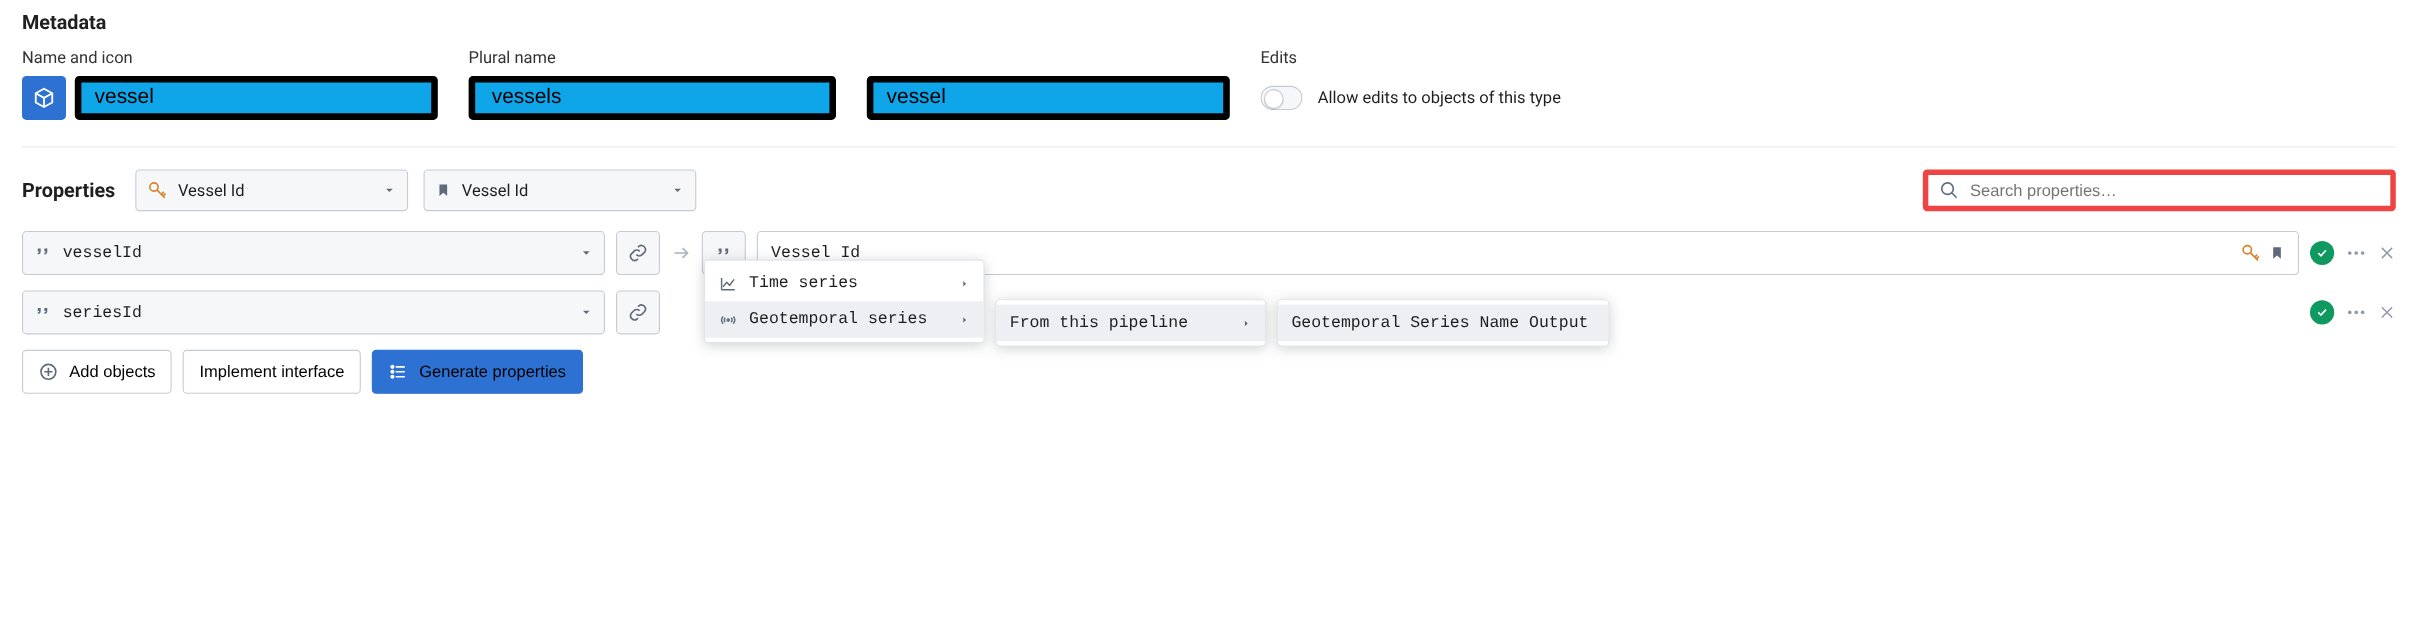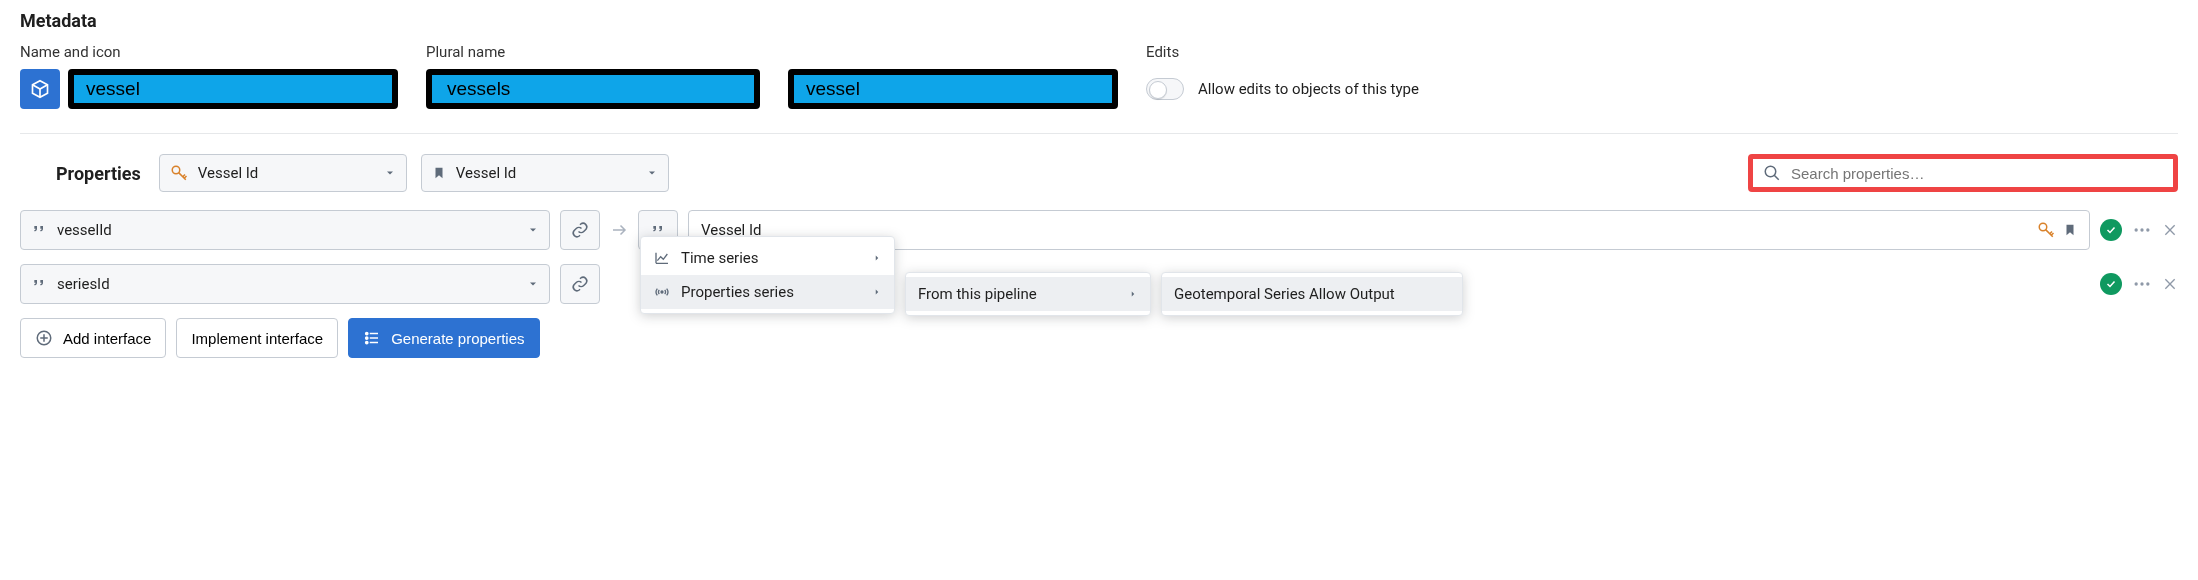--- a/index.html
+++ b/index.html
@@ -75,21 +75,21 @@
     box-shadow: 0 1px 1px rgba(0,0,0,0.1);
   }
 
   
   .props-header {
     display: flex;
     align-items: center;
     gap: 14px;
     margin-bottom: 18px;
   }
-  .props-title { font-weight: 700; font-size: 18px; margin-right: 4px; margin-left: 36px; }
+  .props-title { font-weight: 700; font-size: 18px; margin-right: 4px; }
 
   .select-pill {
     display: flex; align-items: center;
     height: 38px;
     border: 1px solid #c5cbd3;
     border-radius: 4px;
     background: #f6f7f9;
     padding: 0 10px;
     gap: 10px;
     font-size: 15px;
@@ -111,21 +111,21 @@
     background: #fff;
   }
   .search-wrap input {
     border: none; outline: none;
     flex: 1; font-size: 15px;
     margin-left: 8px;
     background: transparent;
   }
 
   
-  .prop-rows { position: relative; }
+  .prop-rows { position: relative; font-family: Liberation Mono, monospace; }
   .prop-row {
     display: flex;
     align-items: center;
     gap: 10px;
     margin-bottom: 14px;
   }
   .prop-col .select-pill { width: 530px; background: #f6f7f9; }
   .quote-icon { color: #5f6b7a; font-weight: 700; }
 
   .link-btn {
@@ -173,21 +173,21 @@
     background: #fff;
     padding: 0 14px;
     gap: 10px;
     font-size: 15px;
     cursor: pointer;
   }
   .bp-btn .ic { color: #5f6b7a; }
   .bp-btn.primary {
     background: #2d72d2;
     border-color: #2d72d2;
-    color: #ffffff;
+    color: #000000;
     text-align: center;
   }
   .bp-btn.primary .ic { color: #fff; }
 
   
   .menu-layer {
     position: absolute;
     left: 620px;
     top: -2px;
     display: flex;
@@ -458,21 +458,21 @@
           </span>
         </div>
         <div class="menu-item hover">
           <span class="mi-icon">
             <svg width="16" height="16" viewBox="0 0 24 24" fill="none" stroke="currentColor" stroke-width="2">
               <path d="M5 7a8 8 0 0 0 0 10 M19 7a8 8 0 0 1 0 10"></path>
               <path d="M8 9a4 4 0 0 0 0 6 M16 9a4 4 0 0 1 0 6"></path>
               <circle cx="12" cy="12" r="1.5" fill="currentColor"></circle>
             </svg>
           </span>
-          <span>Properties series</span>
+          <span>Geotemporal series</span>
           <span class="mi-caret">
             <svg width="10" height="10" viewBox="0 0 24 24" fill="currentColor">
                 <path d="M9 6 L15 12 L9 18 Z"></path>
               </svg>
           </span>
         </div>
       </div>
 
       <div class="menu m2" style="margin-top:64px;">
         <div class="menu-item hover">
@@ -480,36 +480,36 @@
           <span class="mi-caret">
             <svg width="10" height="10" viewBox="0 0 24 24" fill="currentColor">
                 <path d="M9 6 L15 12 L9 18 Z"></path>
               </svg>
           </span>
         </div>
       </div>
 
       <div class="menu m3" style="margin-top:64px;">
         <div class="menu-item hover">
-          <span>Geotemporal Series Allow Output</span>
+          <span>Geotemporal Series Name Output</span>
         </div>
       </div>
     </div>
 
   </div>
 
   <div class="bottom-buttons">
     <button class="bp-btn">
       <span class="ic">
         <svg width="18" height="18" viewBox="0 0 24 24" fill="none" stroke="currentColor" stroke-width="2">
             <circle cx="12" cy="12" r="9"></circle>
             <path d="M12 7 V17 M7 12 H17"></path>
           </svg>
       </span>
-      <span>Add interface</span>
+      <span>Add objects</span>
     </button>
     <button class="bp-btn">
       <span>Implement interface</span>
     </button>
     <button class="bp-btn primary">
       <span class="ic">
         <svg width="18" height="18" viewBox="0 0 24 24" fill="none" stroke="currentColor" stroke-width="2">
             <circle cx="5" cy="6" r="1.5" fill="currentColor"></circle>
             <path d="M9 6 H20"></path>
             <circle cx="5" cy="12" r="1.5" fill="currentColor"></circle>

